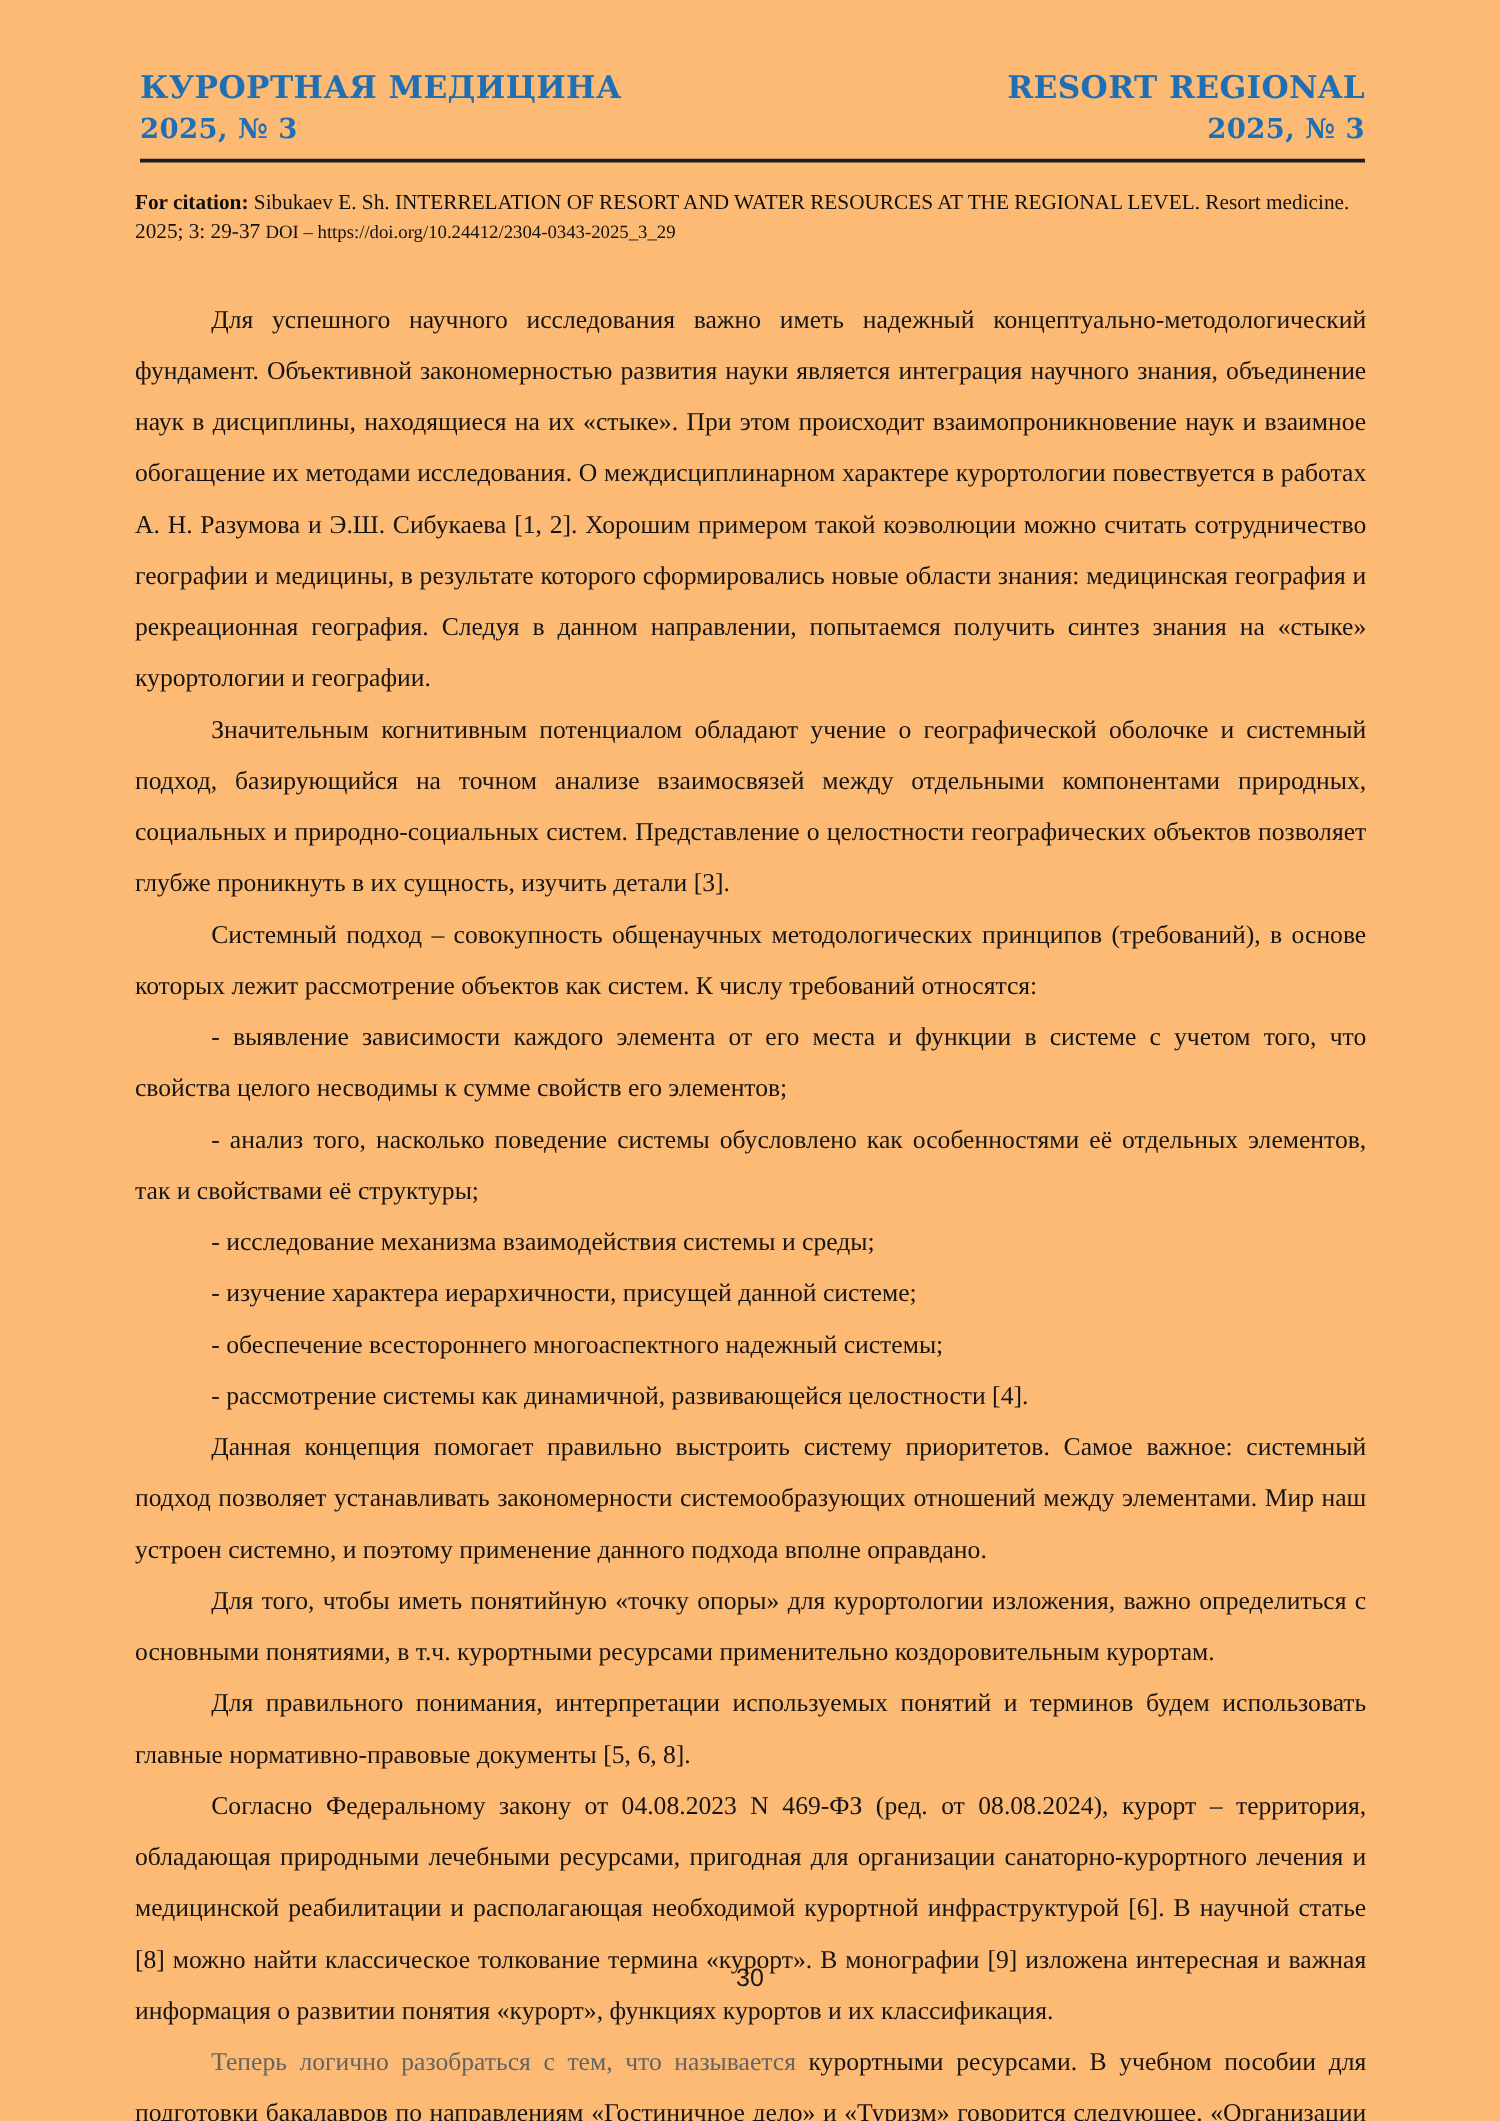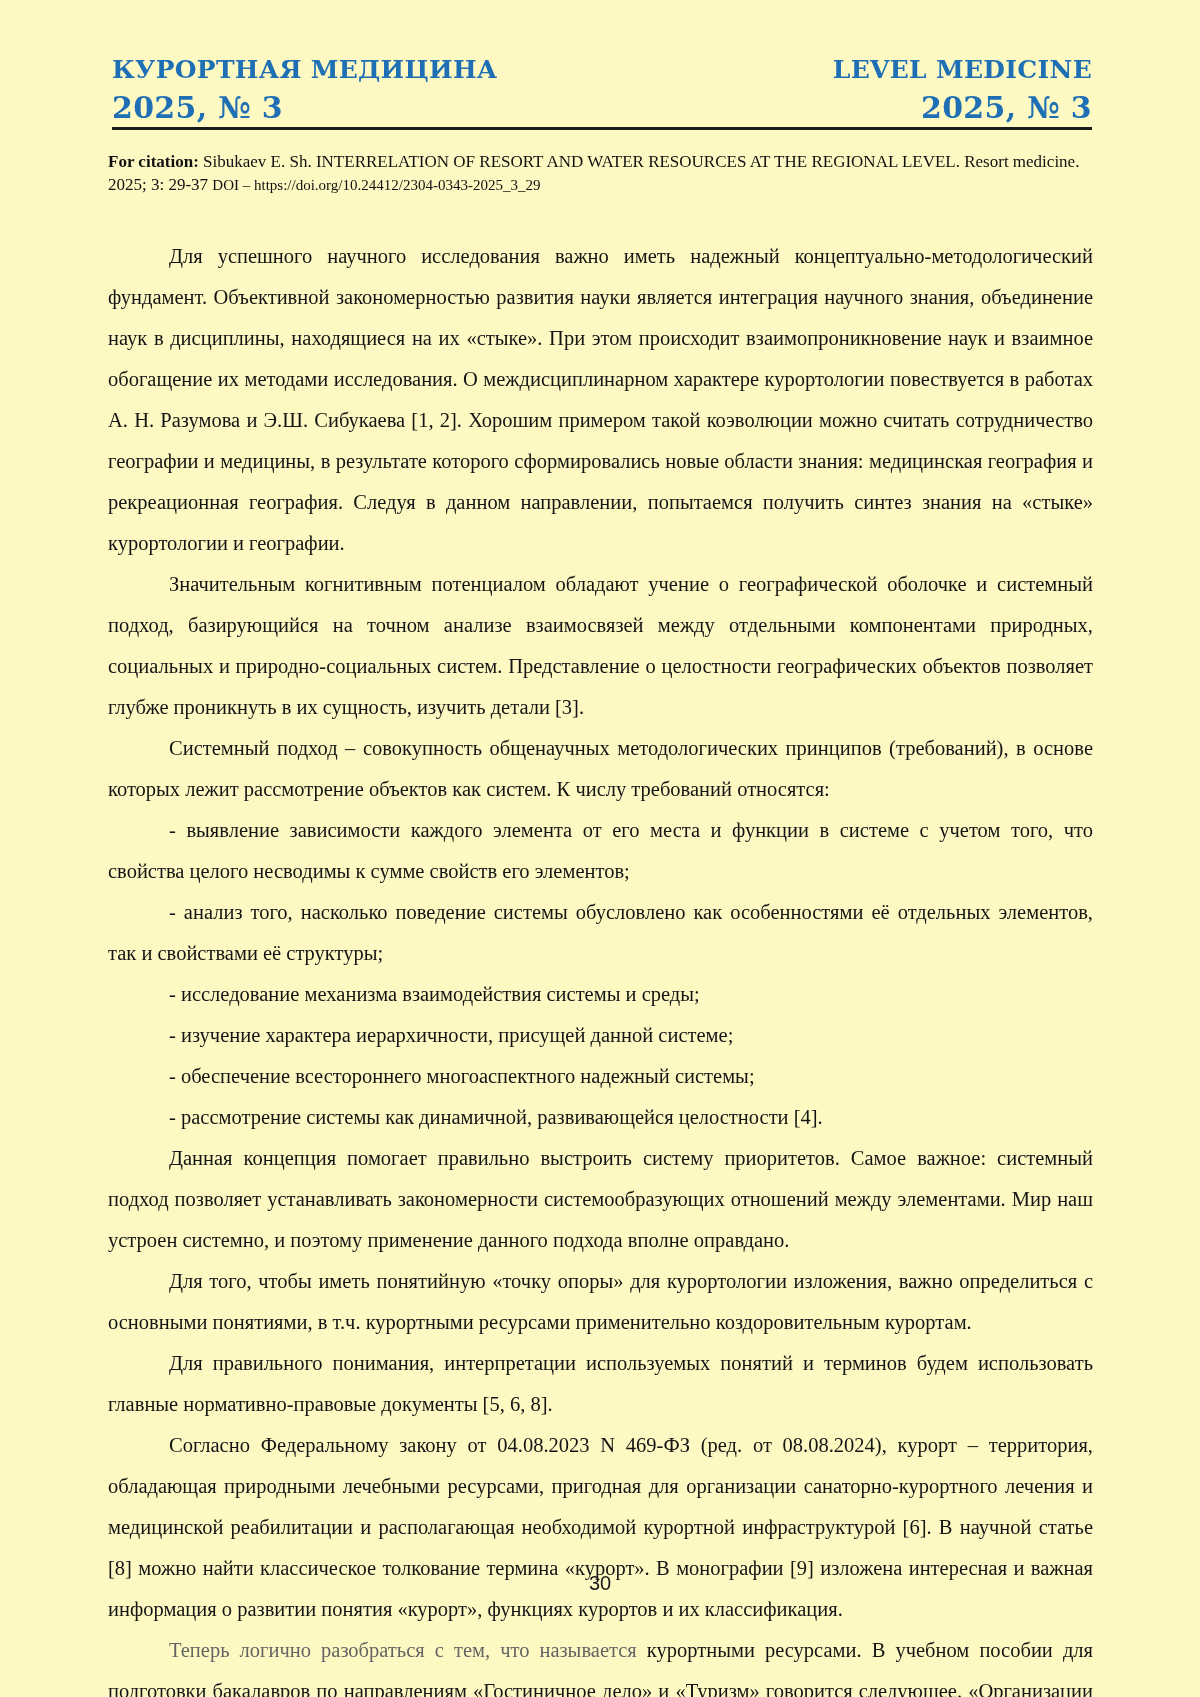--- a/index.html
+++ b/index.html
@@ -1,34 +1,34 @@
 <!DOCTYPE html>
 <html><head>
 <meta charset="utf-8">
 <style>
   html, body { margin:0; padding:0; background:#ffffff; }
   .page {
     position:relative;
     width:1200px; height:1697px;
-    background:#fef9c3;
+    background:#fdba74;
     font-family:"Liberation Serif","DejaVu Serif",serif;
     color:#161616;
     overflow:hidden;
   }
   
   .header {
     position:absolute; left:112px; right:108px; top:56px;
     display:flex; justify-content:space-between; align-items:flex-start;
     color:#1e6fb4;
     font-family:"DejaVu Serif","Liberation Serif",serif;
     font-weight:bold;
   }
   .header .col-right { text-align:right; }
   .journal-title { font-size:25px; line-height:1.15; letter-spacing:0.3px; }
-  .journal-issue { font-size:30px; line-height:1.2; margin-top:5px; letter-spacing:0.3px; }
+  .journal-issue { font-size:22px; line-height:1.2; margin-top:5px; letter-spacing:0.3px; }
   .rule {
     position:absolute; left:112px; right:108px; top:127px;
     height:3px; background:#1c1c1c;
   }
   
   .citation {
     position:absolute; left:108px; right:107px; top:150px;
     font-size:17px; line-height:23px; color:#111111;
     text-align:left;
   }
@@ -56,21 +56,21 @@
 <body>
 
 <div class="page">
 
   <div class="header">
     <div class="col-left">
       <div class="journal-title">КУРОРТНАЯ МЕДИЦИНА</div>
       <div class="journal-issue">2025, № 3</div>
     </div>
     <div class="col-right">
-      <div class="journal-title">LEVEL MEDICINE</div>
+      <div class="journal-title">RESORT REGIONAL</div>
       <div class="journal-issue">2025, № 3</div>
     </div>
   </div>
 
   <div class="rule"></div>
 
   <div class="citation"><span class="cite-label">For citation:</span><span> Sibukaev E. Sh. INTERRELATION OF RESORT AND WATER RESOURCES AT THE REGIONAL LEVEL. Resort medicine. 2025; 3: 29-37 </span><span class="doi">DOI – https://doi.org/10.24412/2304-0343-2025_3_29</span></div>
 
   <div class="body-text">
     <p class="para"><span>Для успешного научного исследования важно иметь надежный концептуально-методологический фундамент. Объективной закономерностью развития науки является интеграция научного знания, объединение наук в дисциплины, находящиеся на их «стыке». При этом происходит взаимопроникновение наук и взаимное обогащение их методами исследования. О междисциплинарном характере курортологии повествуется в работах А. Н. Разумова и Э.Ш. Сибукаева [1, 2]. Хорошим примером такой коэволюции можно считать сотрудничество географии и медицины, в результате которого сформировались новые области знания: медицинская география и рекреационная география. Следуя в данном направлении, попытаемся получить синтез знания на «стыке» курортологии и географии.</span></p>

